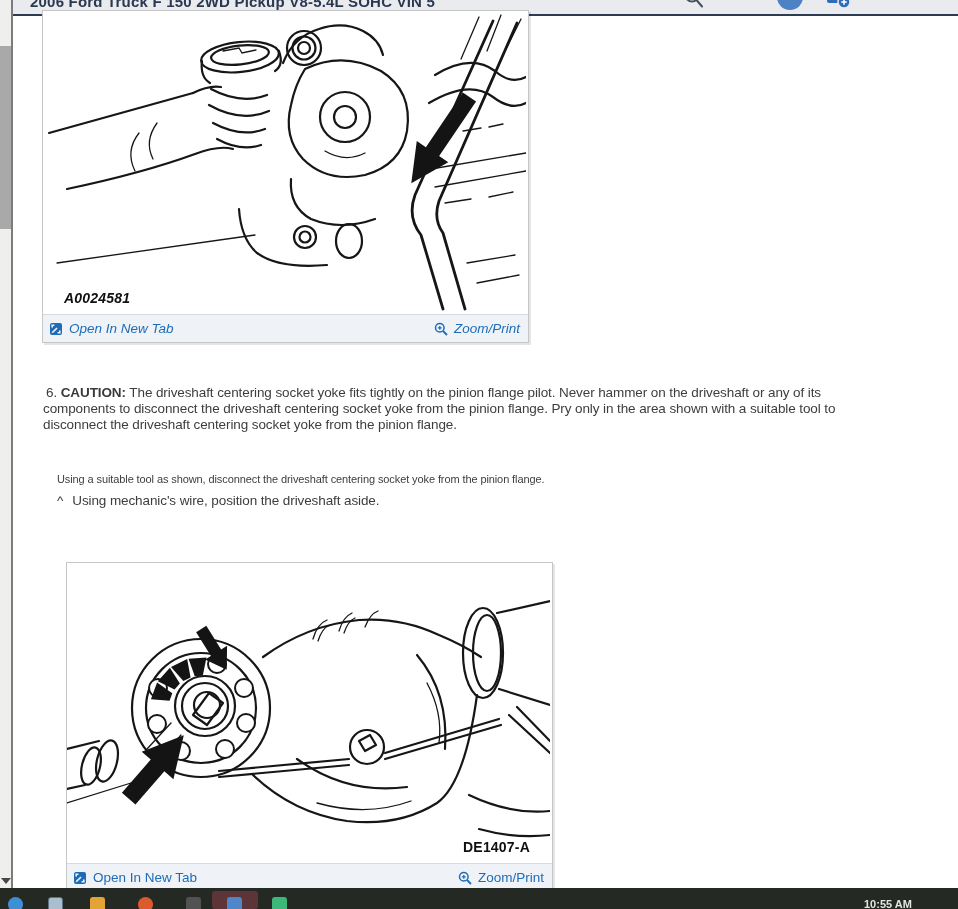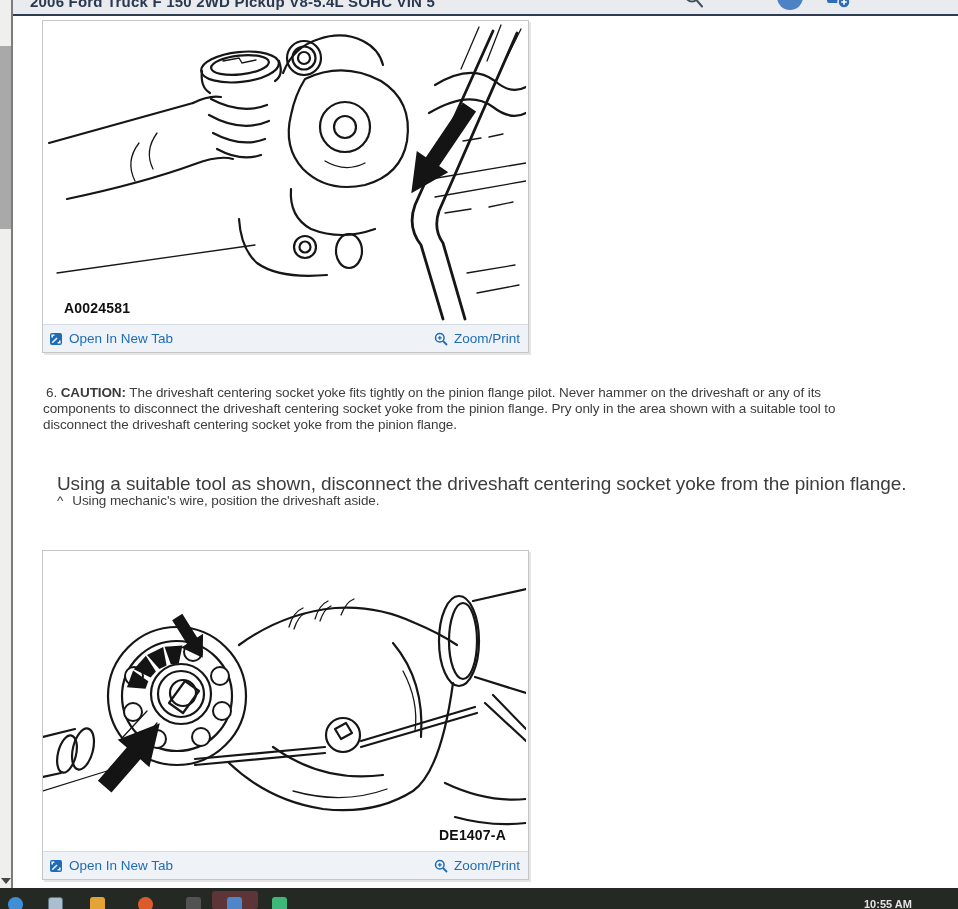--- a/index.html
+++ b/index.html
@@ -22,22 +22,22 @@
     overflow:hidden;}
   .page-title{position:absolute;left:17px;top:-7px;font-size:15px;font-weight:bold;
     color:#2b3950;white-space:nowrap;letter-spacing:.2px;}
   .hdr-search{position:absolute;left:670px;top:-8px;}
   .hdr-avatar{position:absolute;left:764px;top:-16px;width:26px;height:26px;border-radius:50%;
     background:var(--c-avatar,#4d82c4);}
   .hdr-tool{position:absolute;left:814px;top:-8px;}
   
   .figure-card{position:absolute;left:29px;width:485px;background:#fff;
     border:1px solid #c6c6c6;box-shadow:2px 2px 0 rgba(0,0,0,.10);}
-  .card1{top:20px;height:331px;}
-  .card2{top:550px;height:328px;}
+  .card1{top:10px;height:331px;font-style:italic;}
+  .card2{top:562px;height:328px;margin-left:24px;}
   .figure-canvas{position:absolute;left:0;right:0;top:0;bottom:28px;overflow:hidden;background:#fff;}
   .figure-canvas svg{position:absolute;left:0;top:0;}
   .figure-label{position:absolute;font-size:14px;font-weight:bold;color:#101010;letter-spacing:.2px;}
   .label-left{left:21px;bottom:8px;}
   .label-right{right:22px;bottom:8px;}
   .figure-footer{position:absolute;left:0;right:0;bottom:0;height:28px;
     background:var(--c-footer_bg,#eff3f7);border-top:1px solid #d5dbe2;
     display:flex;align-items:center;justify-content:space-between;padding:0 8px 0 6px;box-sizing:border-box;}
   .link{display:inline-flex;align-items:center;gap:6px;color:var(--c-link,#1e6cb8);
     font-size:13.5px;text-decoration:none;cursor:pointer;}
@@ -45,21 +45,21 @@
   
   .s2{fill:none;stroke:#161616;stroke-width:2.2;stroke-linecap:round;stroke-linejoin:round;}
   .s3{fill:none;stroke:#161616;stroke-width:2.8;stroke-linecap:round;stroke-linejoin:round;}
   .s1{fill:none;stroke:#161616;stroke-width:1.3;stroke-linecap:round;}
   .hole{fill:#fff;stroke:#161616;stroke-width:2;}
   .ink{fill:#141414;stroke:none;}
   
   .step-para{position:absolute;left:30px;top:385px;width:824px;font-size:13.5px;
     line-height:16px;color:#3d3d3d;text-indent:3px;letter-spacing:-0.1px;}
   .step-para b{color:#3a3a3a;}
-  .step-instruction{position:absolute;left:44px;top:473px;font-size:19px;color:#3d3d3d;
+  .step-instruction{position:absolute;left:44px;top:473px;font-size:11px;color:#3d3d3d;
     letter-spacing:-0.1px;text-align:center;}
   .step-bullet{position:absolute;left:44px;top:493px;font-size:13.5px;color:#3d3d3d;
     letter-spacing:-0.1px;}
   .bullet-marker{margin-right:9px;}
   
   .taskbar{position:absolute;left:0;bottom:0;width:958px;height:21px;
     background:var(--c-taskbar_bg,#242a23);overflow:hidden;}
   .tb-ic{position:absolute;top:9px;width:15px;height:15px;border-radius:3px;}
   .tb-chrome{left:8px;background:#3f8fd6;border-radius:50%;}
   .tb-monitor{left:48px;background:#a9bfcf;border:1px solid #5f7382;box-sizing:border-box;}

